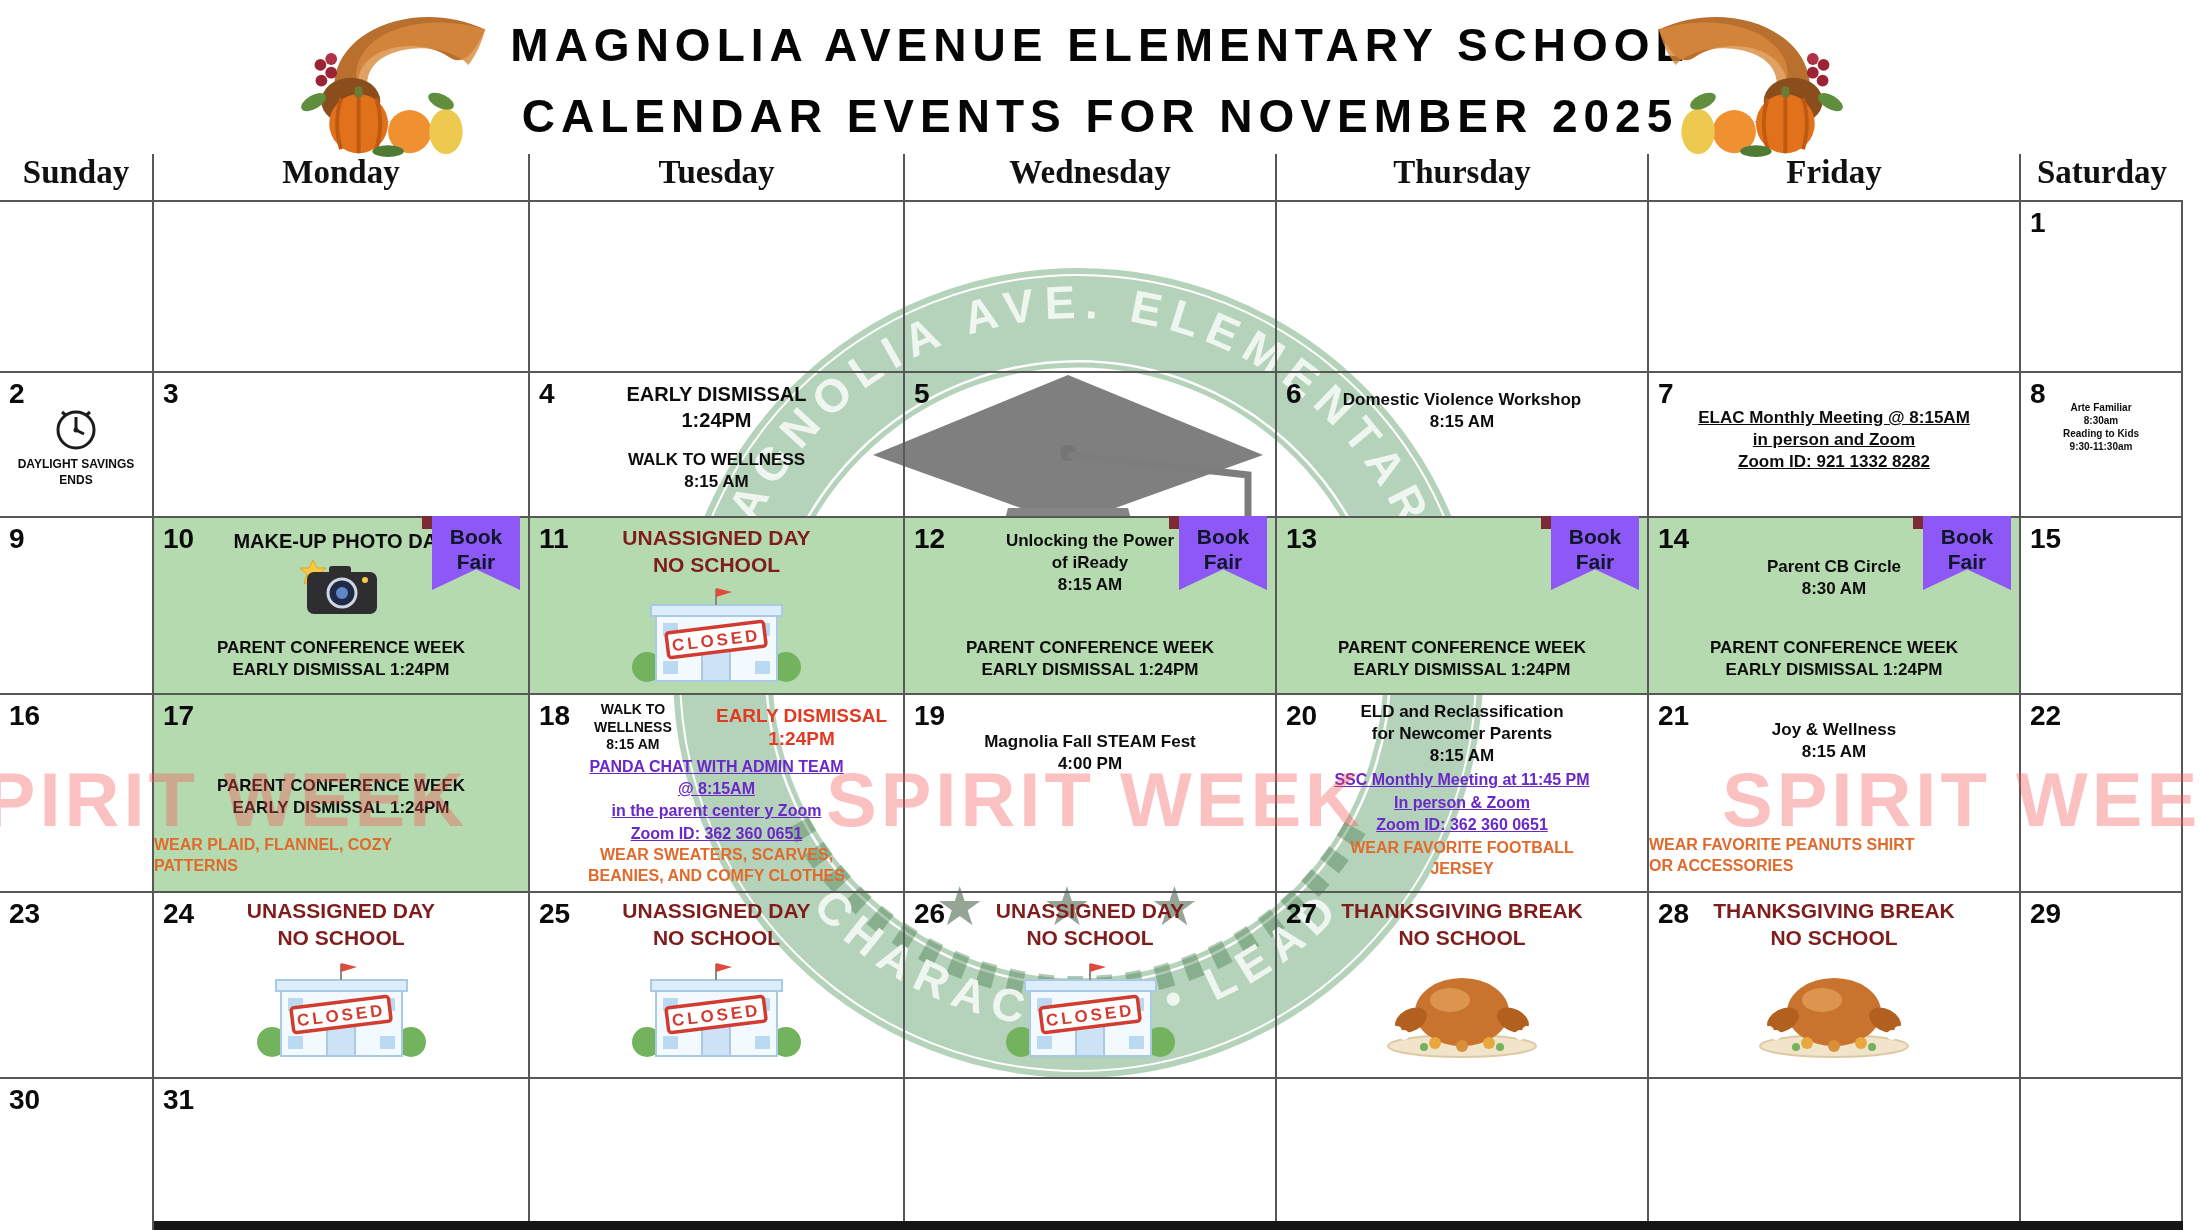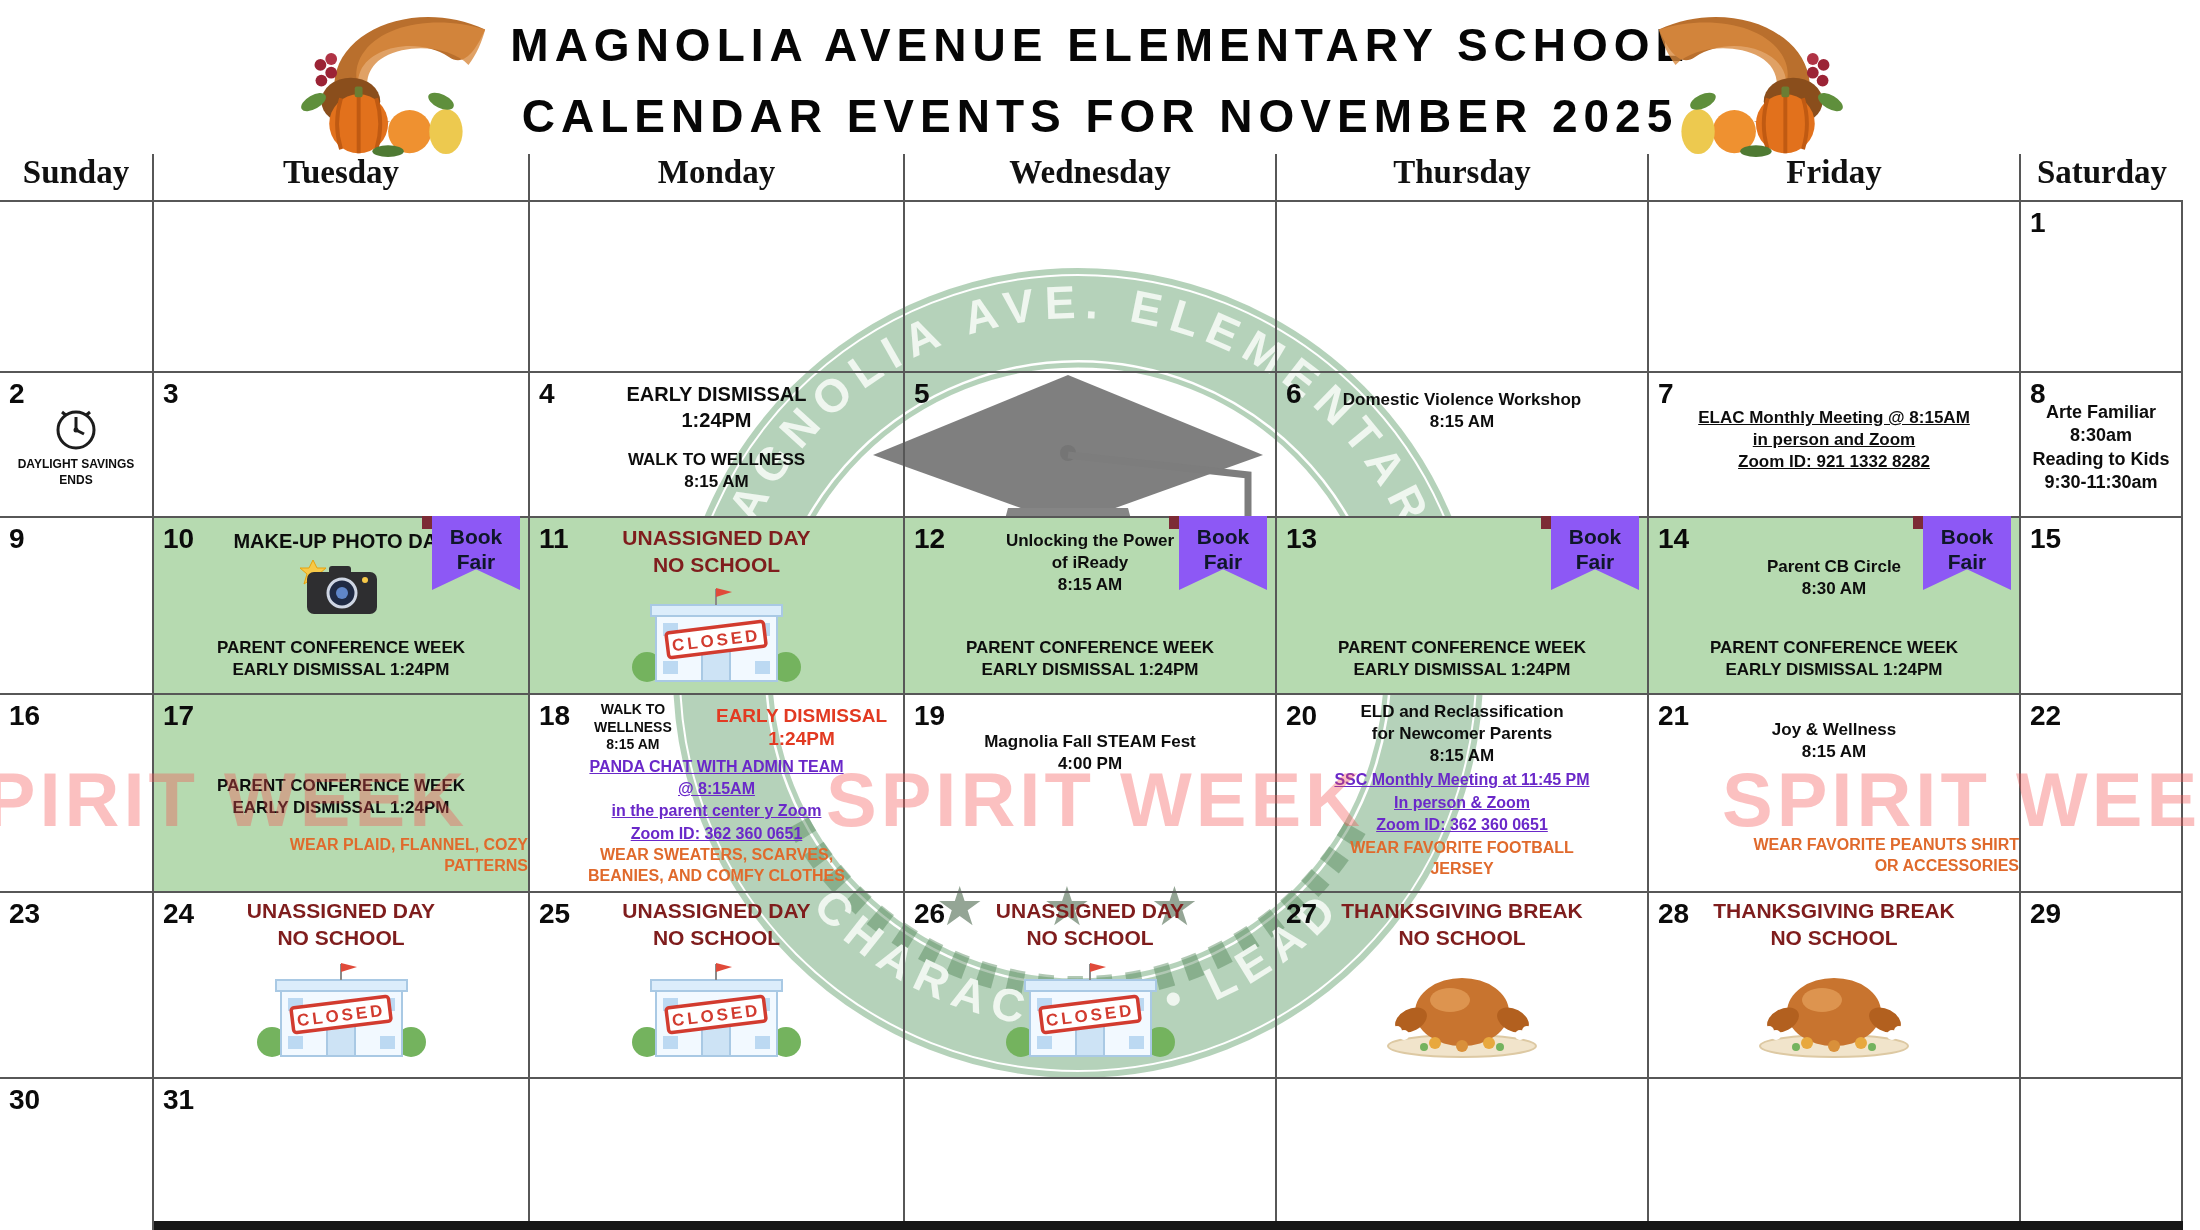--- a/index.html
+++ b/index.html
@@ -25,30 +25,30 @@
         grid-template-rows:171px 145px 177px 198px 186px 153px;
         border-top:2px solid #575757;z-index:1;}
   .cell{position:relative;border-right:2px solid #575757;border-bottom:2px solid #575757;background:transparent;}
   .cell.green{background:#b6dab0;}
   .cell.nb{border-bottom:none;}
   .num{position:absolute;top:5px;left:9px;font-size:28px;font-weight:bold;color:#0b0b0b;z-index:3;}
   .c{position:absolute;inset:0;display:flex;flex-direction:column;align-items:center;z-index:2;}
 
   .tb{font-weight:bold;color:#0d0d0d;font-size:20px;text-align:center;line-height:1.3;}
   .ts{font-size:17px;}
-  .t15{font-size:18px;}
+  .t15{font-size:10px;}
   .t14{font-size:14px;line-height:1.25;}
   .txs{font-size:12px;line-height:1.3;}
   .tp{color:#7f1d1d;font-weight:bold;font-size:21px;text-align:center;line-height:1.3;}
   .tl{color:#6a28c9;font-weight:bold;font-size:16px;text-align:center;line-height:1.4;text-decoration:underline;}
   .to{color:#e06a2c;font-weight:bold;font-size:16px;text-align:center;line-height:1.3;}
   .tr{color:#e23a22;font-weight:bold;font-size:19px;text-align:center;line-height:1.25;}
   .tu{text-decoration:underline;}
   .conf-bottom{position:absolute;left:0;right:0;bottom:12px;display:flex;flex-direction:column;align-items:center;z-index:2;}
-  .wear-bottom{position:absolute;left:0;right:0;bottom:14px;display:flex;flex-direction:column;align-items:flex-end;z-index:2;}
+  .wear-bottom{position:absolute;left:0;right:0;bottom:14px;display:flex;flex-direction:column;align-items:flex-start;z-index:2;}
 
   .bookfair{position:absolute;top:-2px;right:8px;width:88px;height:74px;z-index:4;}
   .bookfair .flag{position:absolute;inset:0;background:#8d58f5;
                   clip-path:polygon(0 0,100% 0,100% 100%,50% 72%,0 100%);
                   color:#0f172a;font-weight:bold;font-size:21px;line-height:1.18;text-align:center;padding-top:9px;}
   .bookfair .fold{position:absolute;left:-10px;top:0;width:10px;height:13px;background:#7c2b35;}
 
   .spirit{position:absolute;top:756px;left:-70px;width:2330px;display:flex;justify-content:space-between;
           z-index:3;font-weight:bold;font-size:76px;letter-spacing:4px;color:rgba(245,80,80,0.36);
           white-space:nowrap;pointer-events:none;}
@@ -125,22 +125,22 @@
     <circle cx="38" cy="66" r="6" fill="#9b2335"></circle>
   <circle cx="27" cy="58" r="6" fill="#9b2335"></circle>
     <circle cx="38" cy="52" r="6" fill="#b03345"></circle>
   <ellipse cx="20" cy="96" rx="14" ry="7" fill="#5f8f3c" transform="rotate(-30 20 96)"></ellipse>
   <ellipse cx="150" cy="95" rx="14" ry="7" fill="#5f8f3c" transform="rotate(25 150 95)"></ellipse>
   <ellipse cx="96" cy="146" rx="16" ry="6" fill="#4f7a33"></ellipse>
 </svg>
 
 <div class="dayrow">
   <div class="dayname">Sunday</div>
+  <div class="dayname">Monday</div>
   <div class="dayname">Tuesday</div>
-  <div class="dayname">Monday</div>
   <div class="dayname">Wednesday</div>
   <div class="dayname">Thursday</div>
   <div class="dayname">Friday</div>
   <div class="dayname">Saturday</div>
 </div>
 
 <div class="grid">
 
   <div class="cell"></div>
   <div class="cell"></div>

